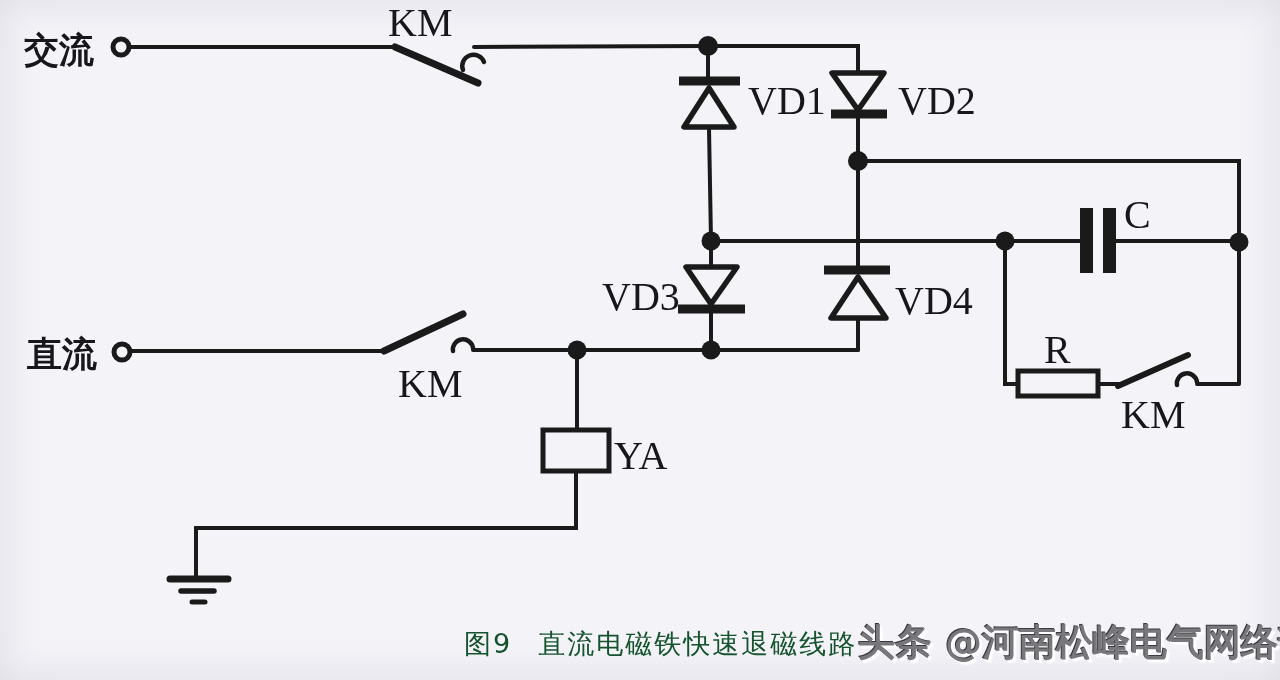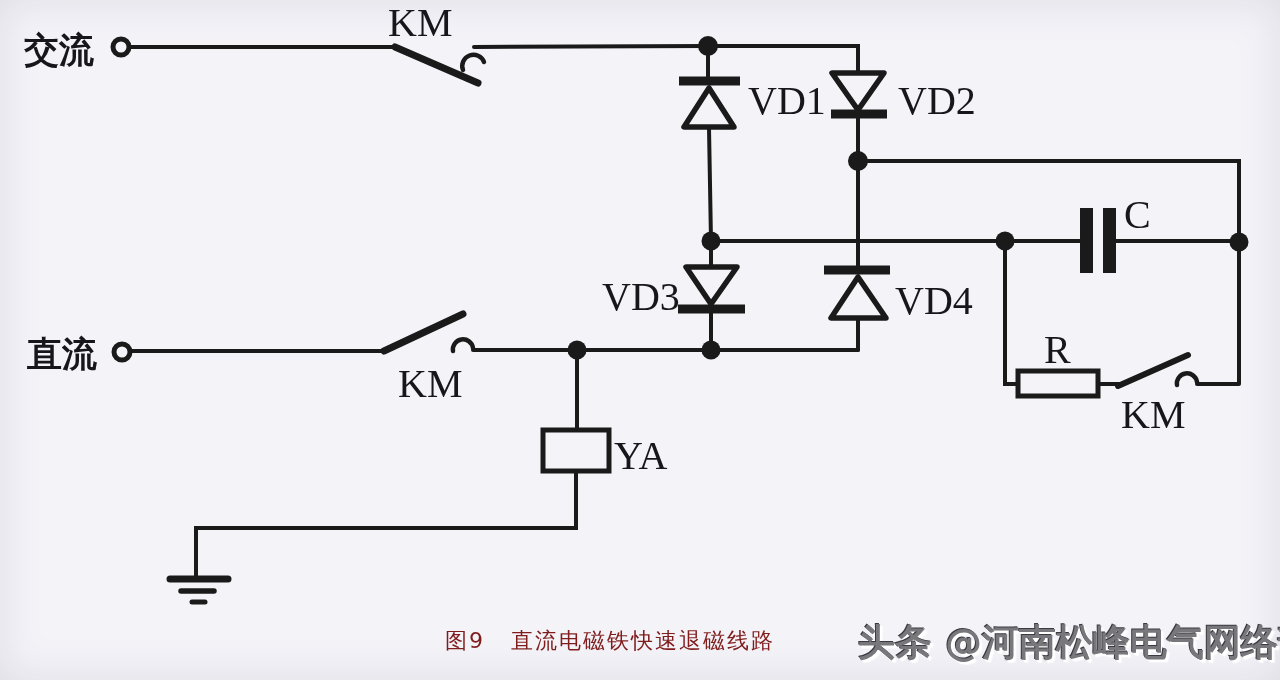--- a/index.html
+++ b/index.html
@@ -14,23 +14,23 @@
   #schematic{position:absolute;left:0;top:0;width:1280px;height:680px;}
   .cjk-label{
     font-family:"DejaVu Sans","Liberation Sans",sans-serif;
     font-weight:bold;
   }
   .ref-label{
     font-family:"Liberation Serif","DejaVu Serif",serif;
     fill:#17161a;
   }
   #caption{
-    position:absolute;left:445px;top:626px;
-    color:#7f1d1d;
-    font-size:22px;
+    position:absolute;left:464px;top:626px;
+    color:#14532d;
+    font-size:27px;
     letter-spacing:2px;
     font-family:"DejaVu Sans","Liberation Sans",sans-serif;
     white-space:nowrap;
   }
   #caption .cap-title{margin-left:26px;}
   #watermark{
     position:absolute;left:858px;top:618px;
     color:#77777c;
     font-size:37px;
     font-weight:bold;

